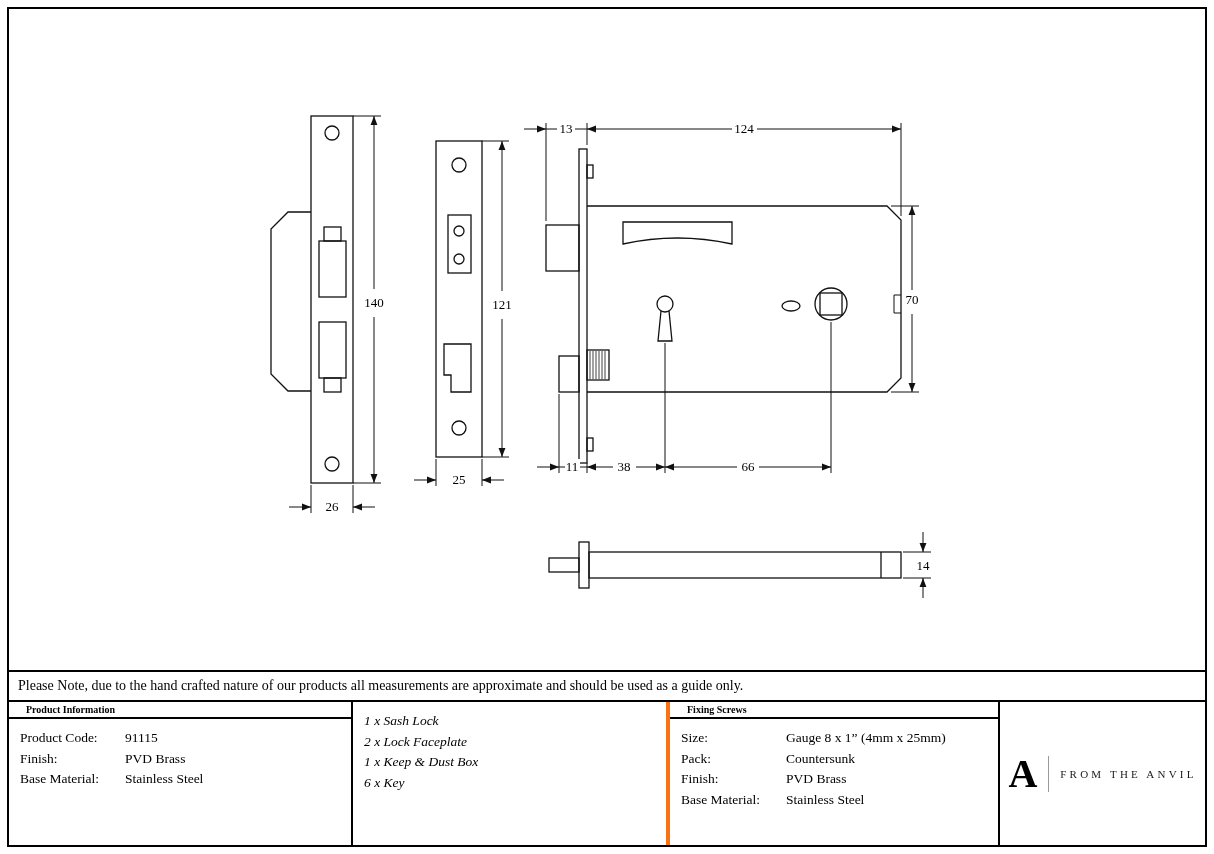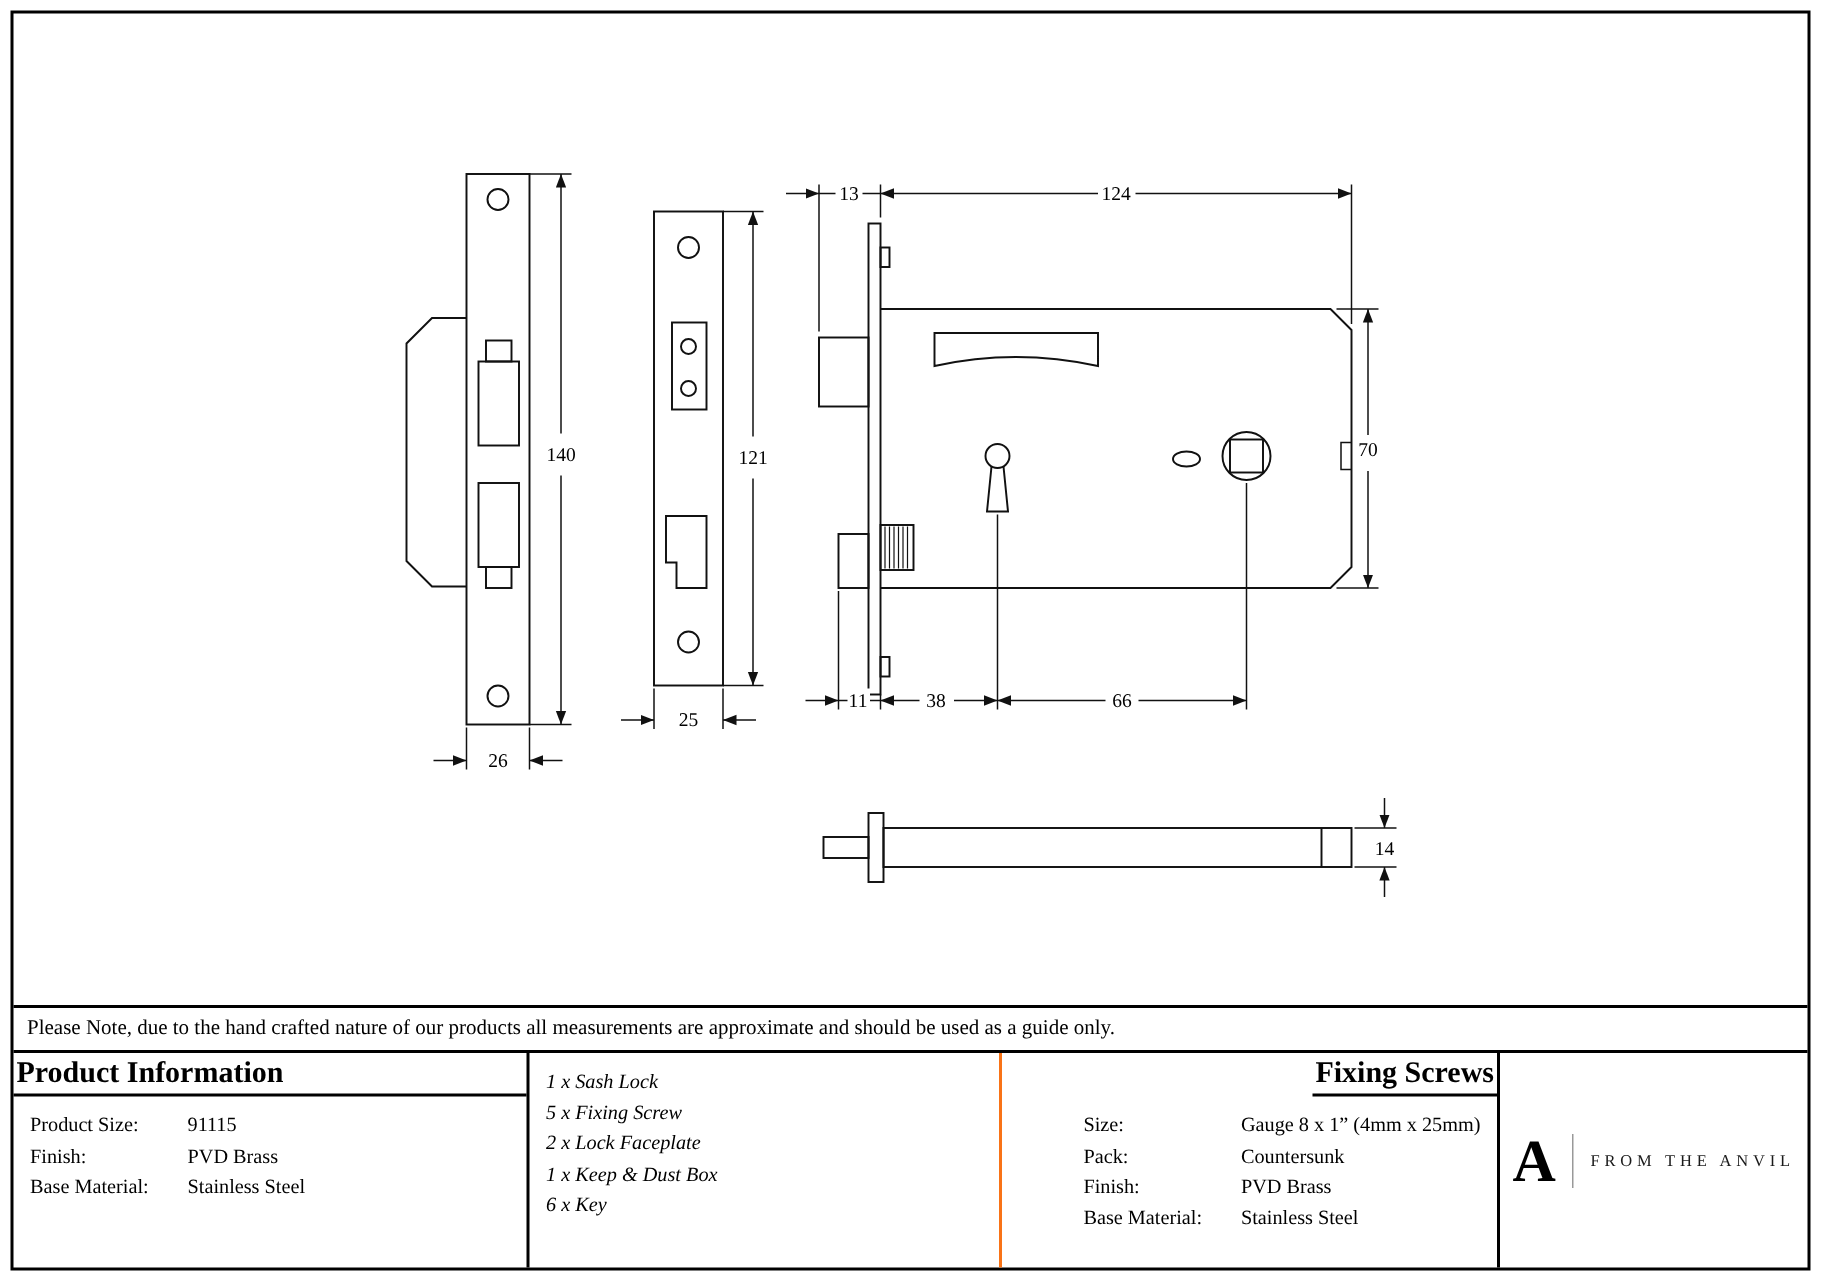--- a/index.html
+++ b/index.html
@@ -12,24 +12,24 @@
   .ln { stroke:#111; stroke-width:1.3; fill:none; }
   .dl { stroke:#111; stroke-width:1; fill:none; }
   .hatch { stroke:#111; stroke-width:0.8; fill:none; }
   .dim { font-family:"Liberation Serif", serif; font-size:13px; fill:#000; text-anchor:middle; }
   .note-row { height:30px; border-top:2px solid #000; display:flex; align-items:center;
               padding:4px 9px; font-size:14px; }
   .table-row { height:145px; border-top:2px solid #000; display:flex; }
   .col { display:flex; flex-direction:column; }
   .c1 { width:342px; }
   .c2 { width:315px; border-left:2px solid #000; }
-  .c3 { width:332px; border-left:2px solid #f97316;align-items:flex-end; }
+  .c3 { width:332px; border-left:4px solid #f97316; }
   .c4 { flex:1; border-left:2px solid #000; }
-  .th { height:29px; border-bottom:2px solid #000; font-weight:bold; font-size:20px;
-        display:flex; align-items:center; padding:0 2px; flex:none; }
+  .th { height:17px; border-bottom:2px solid #000; font-weight:bold; font-size:10px;
+        display:flex; align-items:center; padding:0 17px; flex:none; }
   .td { padding:9px 11px; font-size:13.5px; }
   .kv { display:flex; line-height:20.5px; }
   .k { width:105px; flex:none; }
   .v { white-space:nowrap; }
   .pc-line { line-height:20.5px;font-style:italic; }
   .logo-cell { flex-direction:row; align-items:center; justify-content:center; }
   .logo-a { font-size:40px; font-weight:bold; line-height:1; font-family:"Liberation Serif", serif; }
   .logo-divider { width:1px; height:36px; background:#999; margin:0 11px; }
   .logo-text { font-family:Liberation Serif, serif; font-size:11px;
                letter-spacing:3.2px; color:#1a1a1a; white-space:nowrap; }
@@ -158,38 +158,37 @@
   <div class="note-row">
     <span>Please Note, due to the hand crafted nature of our products all measurements are approximate and should be used as a guide only.</span>
   </div>
 
   <div class="table-row">
 
     <div class="col c1">
       <div class="th">Product Information</div>
       <div class="td">
         <div class="kv">
-          <span class="k">Product Size:</span>
+          <span class="k">Product Code:</span>
           <span class="v">91115</span>
         </div>
         <div class="kv">
           <span class="k">Finish:</span>
           <span class="v">PVD Brass</span>
         </div>
         <div class="kv">
           <span class="k">Base Material:</span>
           <span class="v">Stainless Steel</span>
         </div>
       </div>
     </div>
 
     <div class="col c2">
       <div class="td">
         <div class="pc-line">1 x Sash Lock</div>
-        <div class="pc-line">5 x Fixing Screw</div>
         <div class="pc-line">2 x Lock Faceplate</div>
         <div class="pc-line">1 x Keep &amp; Dust Box</div>
         <div class="pc-line">6 x Key</div>
       </div>
     </div>
 
     <div class="col c3">
       <div class="th">Fixing Screws</div>
       <div class="td">
         <div class="kv">

